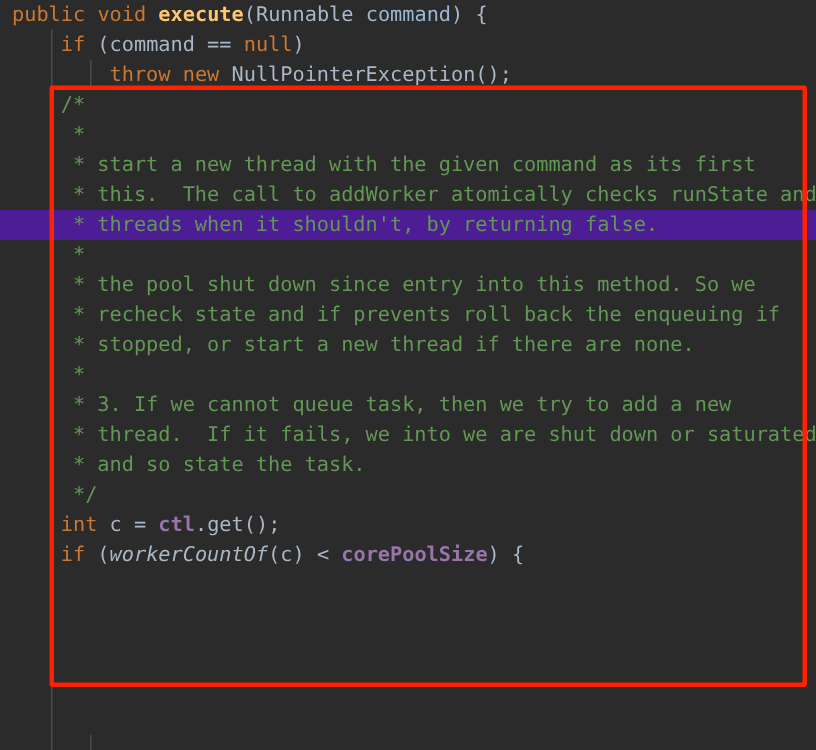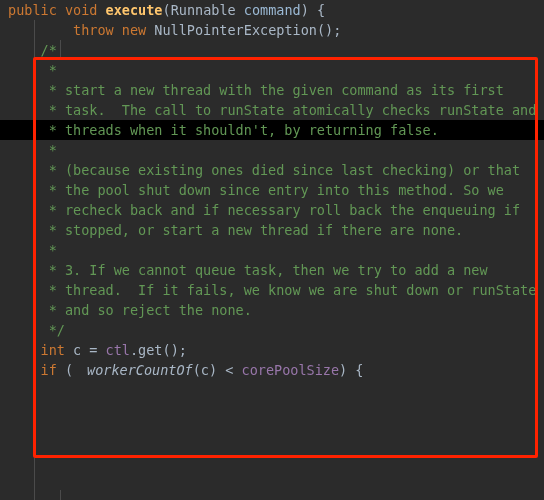--- a/index.html
+++ b/index.html
@@ -41,31 +41,31 @@
     position: relative;
     height: 20px;
     line-height: 20px;
     font-size: 13.5px;
     white-space: pre;
     letter-spacing: 0px;
     padding-left: 8px;
     box-sizing: border-box;
   }
   .line.caret {
-    background: #000000;
+    background: #4c1d95;
   }
 
   
   .kw   { color: #cc7832; }
   .meth { color: #ffc66d; font-weight: bold; }
   .cls  { color: #a9b7c6; }
   .id   { color: #a9b7c6; }
   .param{ color: #9bb9d4; }
-  .fld  { color: #9876aa; }
-  .ital { color: #a9b7c6; font-style: italic; margin-left: 14px; }
+  .fld  { color: #9876aa; font-weight: bold; }
+  .ital { color: #a9b7c6; font-style: italic; }
   .punc { color: #a9b7c6; }
   .cmt  { color: #629755; }
 
   
   #highlight-box {
     position: absolute;
     border: 3px solid #ff2200;
     border-radius: 2px;
     box-sizing: border-box;
     z-index: 10;
@@ -79,35 +79,35 @@
 
   <div id="indent-guides">
       <div class="indent-guide" style="left: 34px; top: 20px; height: 40px;"></div>
       <div class="indent-guide" style="left: 34px; top: 458px; height: 42px;"></div>
       <div class="indent-guide" style="left: 60px; top: 40px; height: 20px;"></div>
       <div class="indent-guide" style="left: 60px; top: 490px; height: 10px;"></div>
     </div>
 
   <div class="code-area">
       <div class="line"><span class="kw">public</span><span class="punc"> </span><span class="kw">void</span><span class="punc"> </span><span class="meth">execute</span><span class="punc">(</span><span class="cls">Runnable</span><span class="punc"> </span><span class="param">command</span><span class="punc">) {</span></div>
+      <div class="line"><span class="punc">    </span><span class="kw">if</span><span class="punc"> (</span><span class="id">command</span><span class="punc"> == </span><span class="kw">null</span><span class="punc">)</span></div>
       <div class="line"><span class="punc">        </span><span class="kw">throw</span><span class="punc"> </span><span class="kw">new</span><span class="punc"> </span><span class="cls">NullPointerException</span><span class="punc">();</span></div>
       <div class="line"><span class="cmt">    /*</span></div>
       <div class="line"><span class="cmt">     *</span></div>
       <div class="line"><span class="cmt">     * start a new thread with the given command as its first</span></div>
-      <div class="line"><span class="cmt">     * task.  The call to runState atomically checks runState and</span></div>
+      <div class="line"><span class="cmt">     * this.  The call to addWorker atomically checks runState and</span></div>
       <div class="line caret"><span class="cmt">     * threads when it shouldn't, by returning false.</span></div>
       <div class="line"><span class="cmt">     *</span></div>
-      <div class="line"><span class="cmt">     * (because existing ones died since last checking) or that</span></div>
       <div class="line"><span class="cmt">     * the pool shut down since entry into this method. So we</span></div>
-      <div class="line"><span class="cmt">     * recheck back and if necessary roll back the enqueuing if</span></div>
+      <div class="line"><span class="cmt">     * recheck state and if prevents roll back the enqueuing if</span></div>
       <div class="line"><span class="cmt">     * stopped, or start a new thread if there are none.</span></div>
       <div class="line"><span class="cmt">     *</span></div>
       <div class="line"><span class="cmt">     * 3. If we cannot queue task, then we try to add a new</span></div>
-      <div class="line"><span class="cmt">     * thread.  If it fails, we know we are shut down or runState</span></div>
-      <div class="line"><span class="cmt">     * and so reject the none.</span></div>
+      <div class="line"><span class="cmt">     * thread.  If it fails, we into we are shut down or saturated</span></div>
+      <div class="line"><span class="cmt">     * and so state the task.</span></div>
       <div class="line"><span class="cmt">     */</span></div>
       <div class="line"><span class="punc">    </span><span class="kw">int</span><span class="punc"> </span><span class="id">c</span><span class="punc"> = </span><span class="fld">ctl</span><span class="punc">.</span><span class="id">get</span><span class="punc">();</span></div>
       <div class="line"><span class="punc">    </span><span class="kw">if</span><span class="punc"> (</span><span class="ital">workerCountOf</span><span class="punc">(</span><span class="id">c</span><span class="punc">) &lt; </span><span class="fld">corePoolSize</span><span class="punc">) {</span></div>
     </div>
 
   <div id="highlight-box" style="left: 33px; top: 57px; width: 505px; height: 401px; border-color: rgb(255, 34, 0); border-width: 3px;"></div>
 
 </div>
 
 </body></html>

